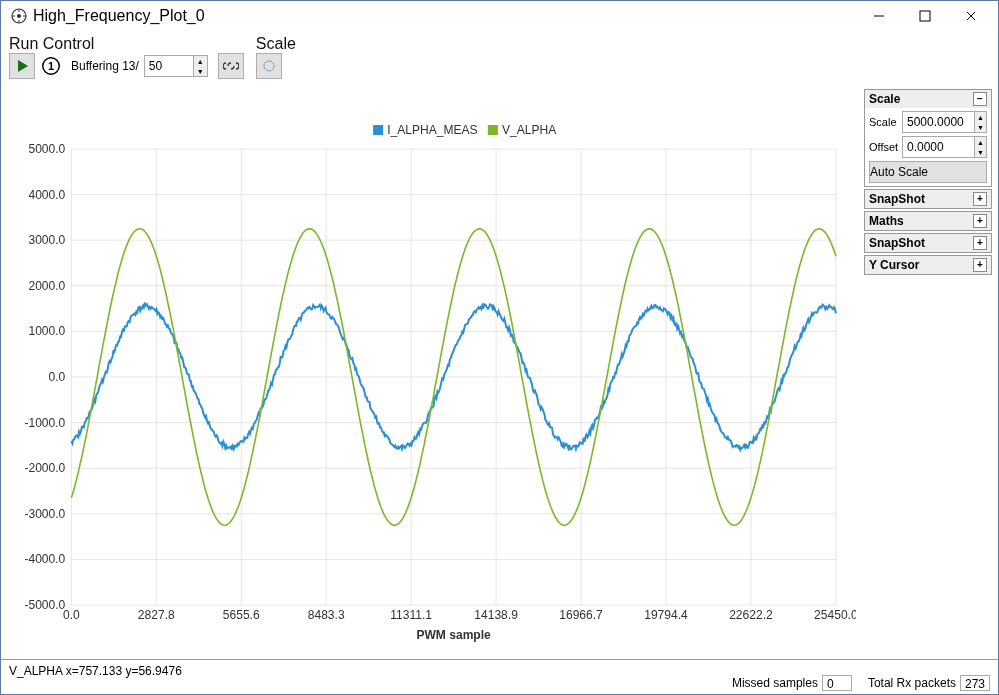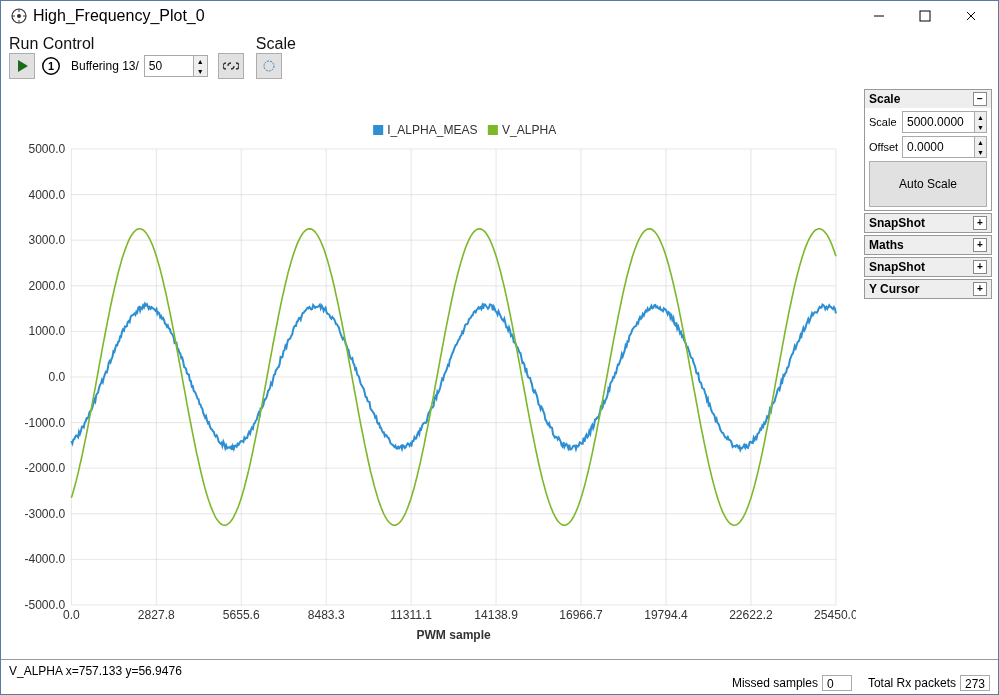--- a/index.html
+++ b/index.html
@@ -29,21 +29,21 @@
   .chart-canvas { background: #fff; width: 100%; height: 100%; }
 
   .panel-section { border: 1px solid #999; margin-bottom: 2px; }
   .panel-header { background: #eee; padding: 2px 4px; font-weight: bold; font-size: 12px; display:flex; justify-content:space-between; align-items:center; cursor:pointer; }
   .panel-header .toggle { width:14px; height:14px; border:1px solid #888; background:#fff; display:flex; align-items:center; justify-content:center; font-size:10px; line-height:1; }
   .panel-body { padding: 3px 4px; display:flex; flex-direction:column; gap:3px; }
   .panel-row { display:flex; align-items:center; gap:3px; }
   .panel-row label { width: 30px; font-size:11px; }
   .panel-row .spinbox { flex:1;justify-content:flex-end; }
   .panel-row .spinbox input { width: 100%; }
-  .auto-scale-btn { display:block; width:100%; padding:15px 0; text-align:center; background:#e1e1e1; border:1px solid #adadad; cursor:pointer; }
+  .auto-scale-btn { display:block; width:100%; padding:3px 0; text-align:left; background:#e1e1e1; border:1px solid #adadad; cursor:pointer; }
 
   .statusbar { height: 22px; border-top: 1px solid #999; display:flex; align-items:center; padding: 0 8px; gap: 16px; font-size:11px;justify-content:flex-end; }
   .statusbar .cursor-readout { flex:1; }
   .statusbar .stat-box { display:flex; align-items:center; gap:4px;margin-top:25px; }
   .statusbar .stat-val { border:1px solid #aaa; padding: 0 4px; min-width:30px; background:#fff; height:16px; line-height:16px; }
 
   svg.icon { width:16px; height:16px; }
 </style>
 </head>
 <body>

